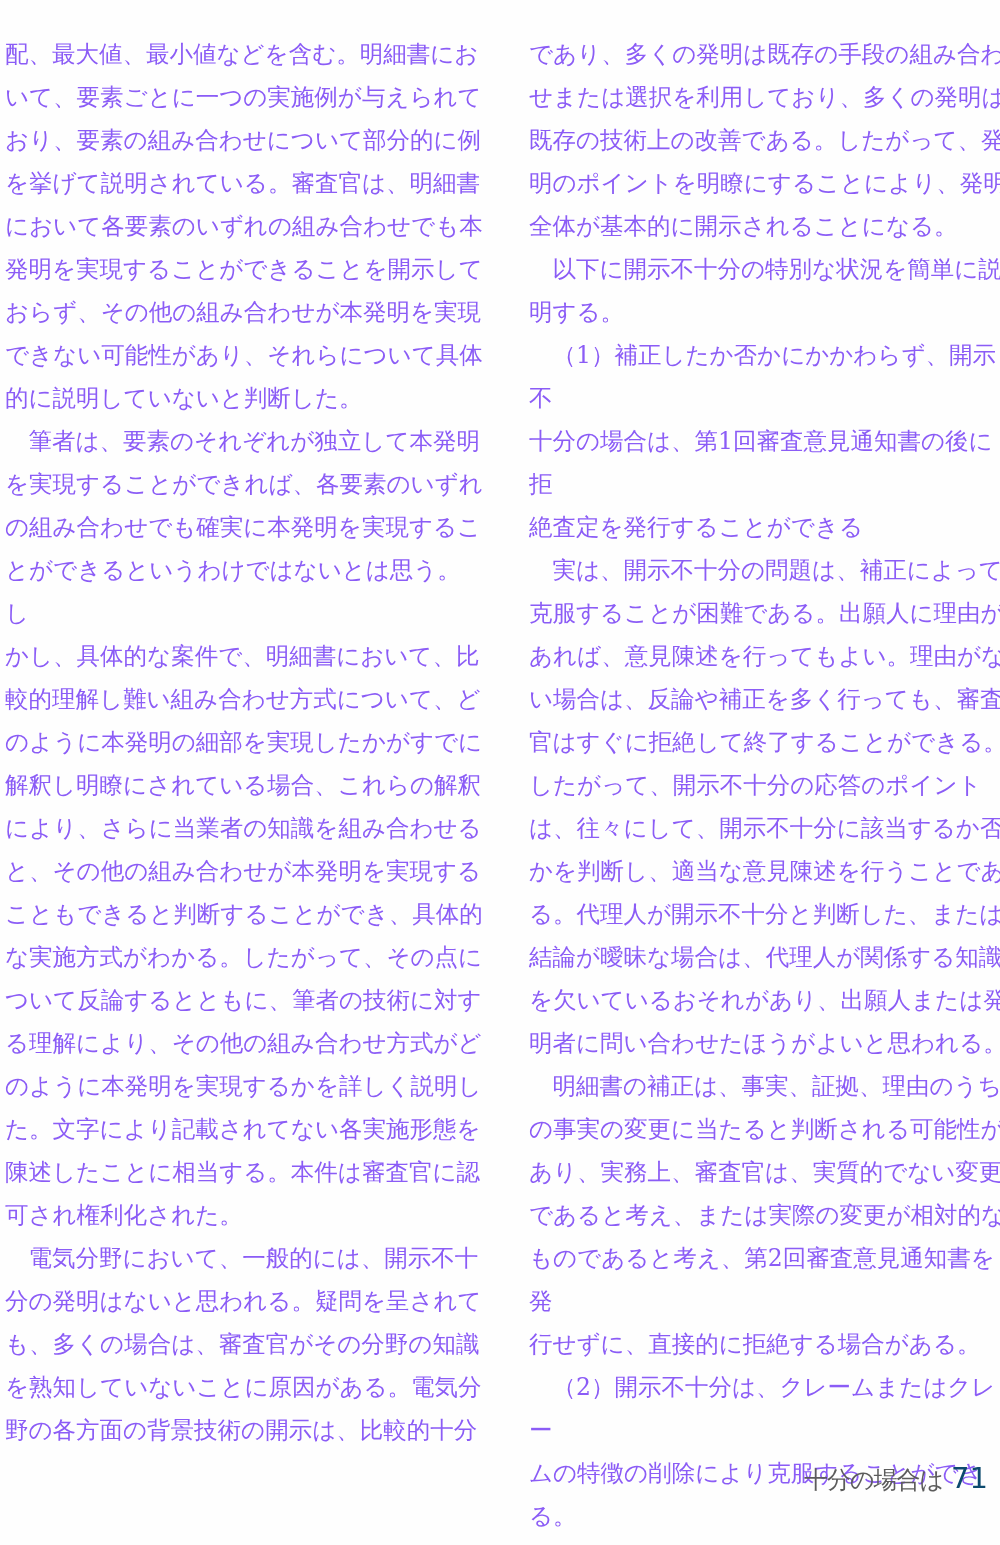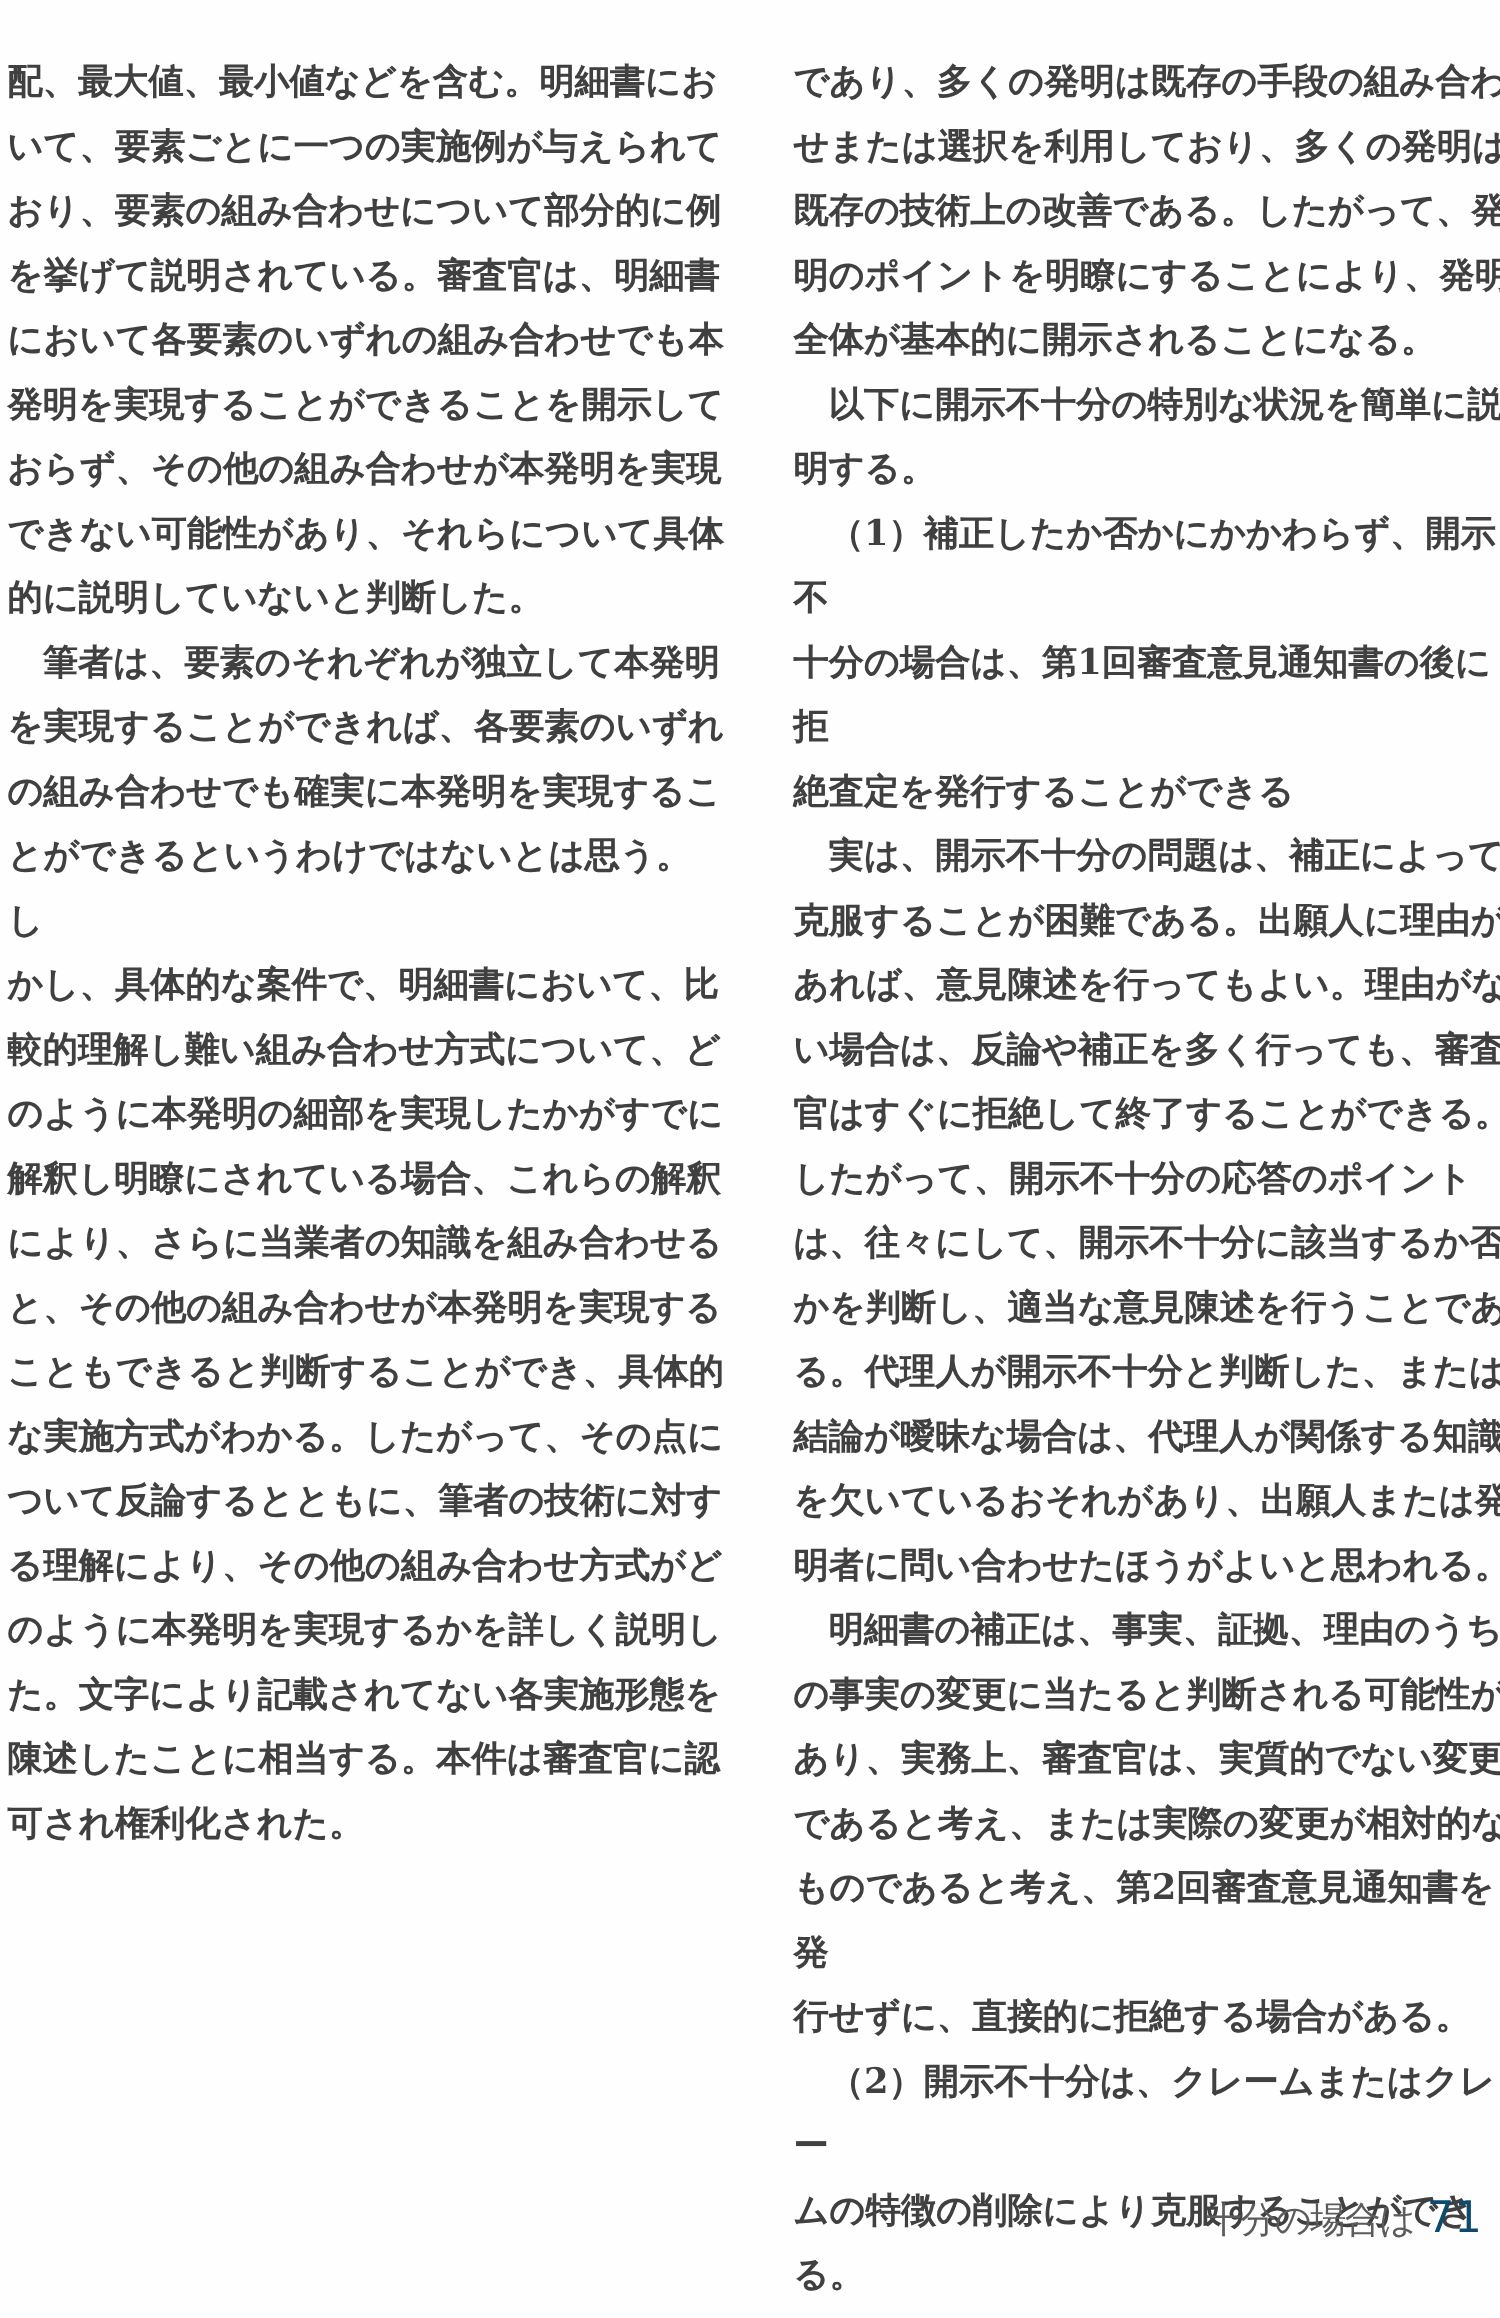--- a/index.html
+++ b/index.html
@@ -18,23 +18,22 @@
     position: absolute;
     inset: 0;
     background: #fefefe;
   }
   .text-col {
     position: absolute;
     top: 33px;
     width: 478px;
     font-size: 23.5px;
     line-height: 43px;
-    color: #404040;
+    color: #8b5cf6;
     letter-spacing: 0px;
-    font-weight: bold;
   }
   .text-col p {
     margin: 0;
     padding: 0;
     white-space: pre-line;
     text-align: left;
   }
   .col-left  { left: 5px; }
   .col-right { left: 529px; }
   .footer {
@@ -81,20 +80,25 @@
 により、さらに当業者の知識を組み合わせる
 と、その他の組み合わせが本発明を実現する
 こともできると判断することができ、具体的
 な実施方式がわかる。したがって、その点に
 ついて反論するとともに、筆者の技術に対す
 る理解により、その他の組み合わせ方式がど
 のように本発明を実現するかを詳しく説明し
 た。文字により記載されてない各実施形態を
 陳述したことに相当する。本件は審査官に認
 可され権利化された。</p>
+    <p>　電気分野において、一般的には、開示不十
+分の発明はないと思われる。疑問を呈されて
+も、多くの場合は、審査官がその分野の知識
+を熟知していないことに原因がある。電気分
+野の各方面の背景技術の開示は、比較的十分</p>
   </div>
 
   <div class="text-col col-right">
     <p>であり、多くの発明は既存の手段の組み合わ
 せまたは選択を利用しており、多くの発明は
 既存の技術上の改善である。したがって、発
 明のポイントを明瞭にすることにより、発明
 全体が基本的に開示されることになる。</p>
     <p>　以下に開示不十分の特別な状況を簡単に説
 明する。</p>

